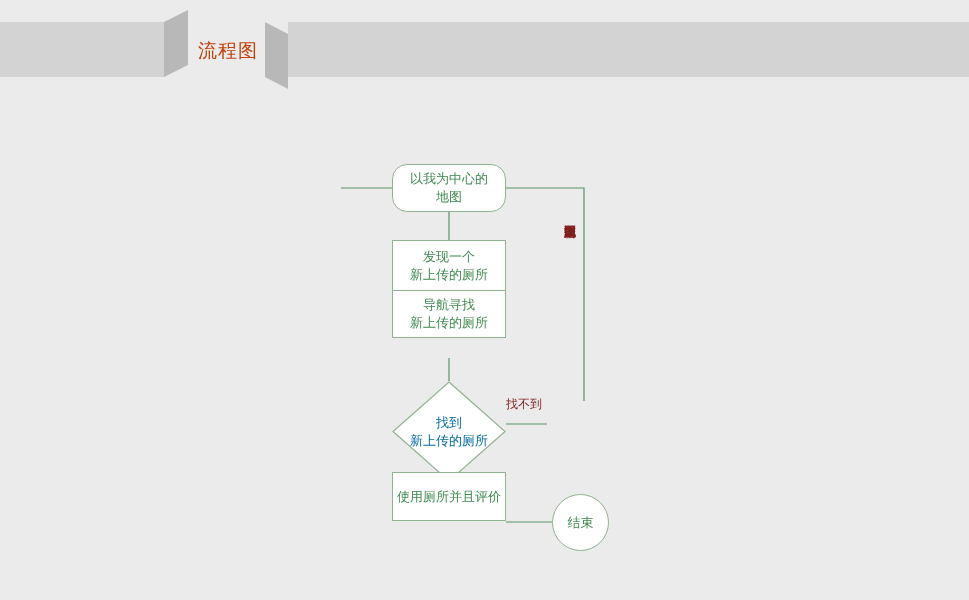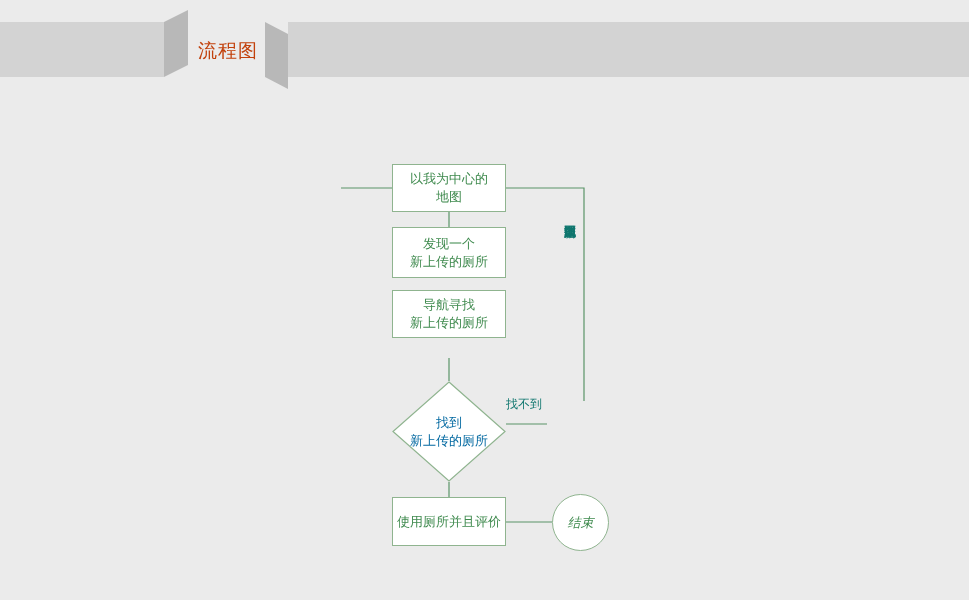--- a/index.html
+++ b/index.html
@@ -117,21 +117,21 @@
     z-index: 2;
     color: #0369a1;
     font-size: 13px;
     line-height: 18px;
     text-align: center;
     white-space: pre-line;
   }
 
   .edge-label {
     position: absolute;
-    color: #0f766e;
+    color: #7f1d1d;
     font-size: 12px;
     white-space: nowrap;
     background: transparent;
   }
   .edge-label-vertical {
     writing-mode: vertical-rl;
     text-orientation: upright;
     letter-spacing: 0px;
     line-height: 15px;
   }
@@ -164,49 +164,49 @@
 
       <polyline points="584,401 584,188 506,188"></polyline>
 
       <line x1="449" y1="482" x2="449" y2="497"></line>
 
       <line x1="506" y1="522" x2="552" y2="522"></line>
     </g>
   </svg>
 
 
-  <div class="node" style="left:392px; top:164px; width:114px; height:48px;">
+  <div class="node" style="left:392px; top:164px; width:114px; height:48px;border-radius:15px;">
     <span>以我为中心的
 地图</span>
   </div>
 
-  <div class="node" style="left:392px; top:227px; width:114px; height:51px;">
+  <div class="node" style="left:392px; top:240px; width:114px; height:51px;">
     <span>发现一个
 新上传的厕所</span>
   </div>
 
   <div class="node" style="left:392px; top:290px; width:114px; height:48px;">
     <span>导航寻找
 新上传的厕所</span>
   </div>
 
   <div class="node node-diamond" style="left:392px; top:381px; width:114px; height:101px;">
     <svg class="diamond-shape" viewBox="0 0 114 101" xmlns="http://www.w3.org/2000/svg">
       <polygon points="57,1 113,50.5 57,100 1,50.5" fill="#ffffff" stroke="#8fb48f" stroke-width="1.2"></polygon>
     </svg>
     <span class="diamond-label">找到
 新上传的厕所</span>
   </div>
 
 
-  <div class="node" style="left:392px; top:497px; width:114px; height:49px;">
+  <div class="node" style="left:392px; top:472px; width:114px; height:49px;">
     <span>使用厕所并且评价</span>
   </div>
 
-  <div class="node node-circle" style="left:552px; top:494px; width:57px; height:57px;font-style:italic;">
+  <div class="node node-circle" style="left:552px; top:494px; width:57px; height:57px;">
     <span>结束</span>
   </div>
 
   <div class="edge-label" style="left:506px; top:396px;">找不到</div>
 
   <div class="edge-label edge-label-vertical" style="left:562px; top:216px;">返回地图页重新查找</div>
 
 </div>
 
 </body></html>

